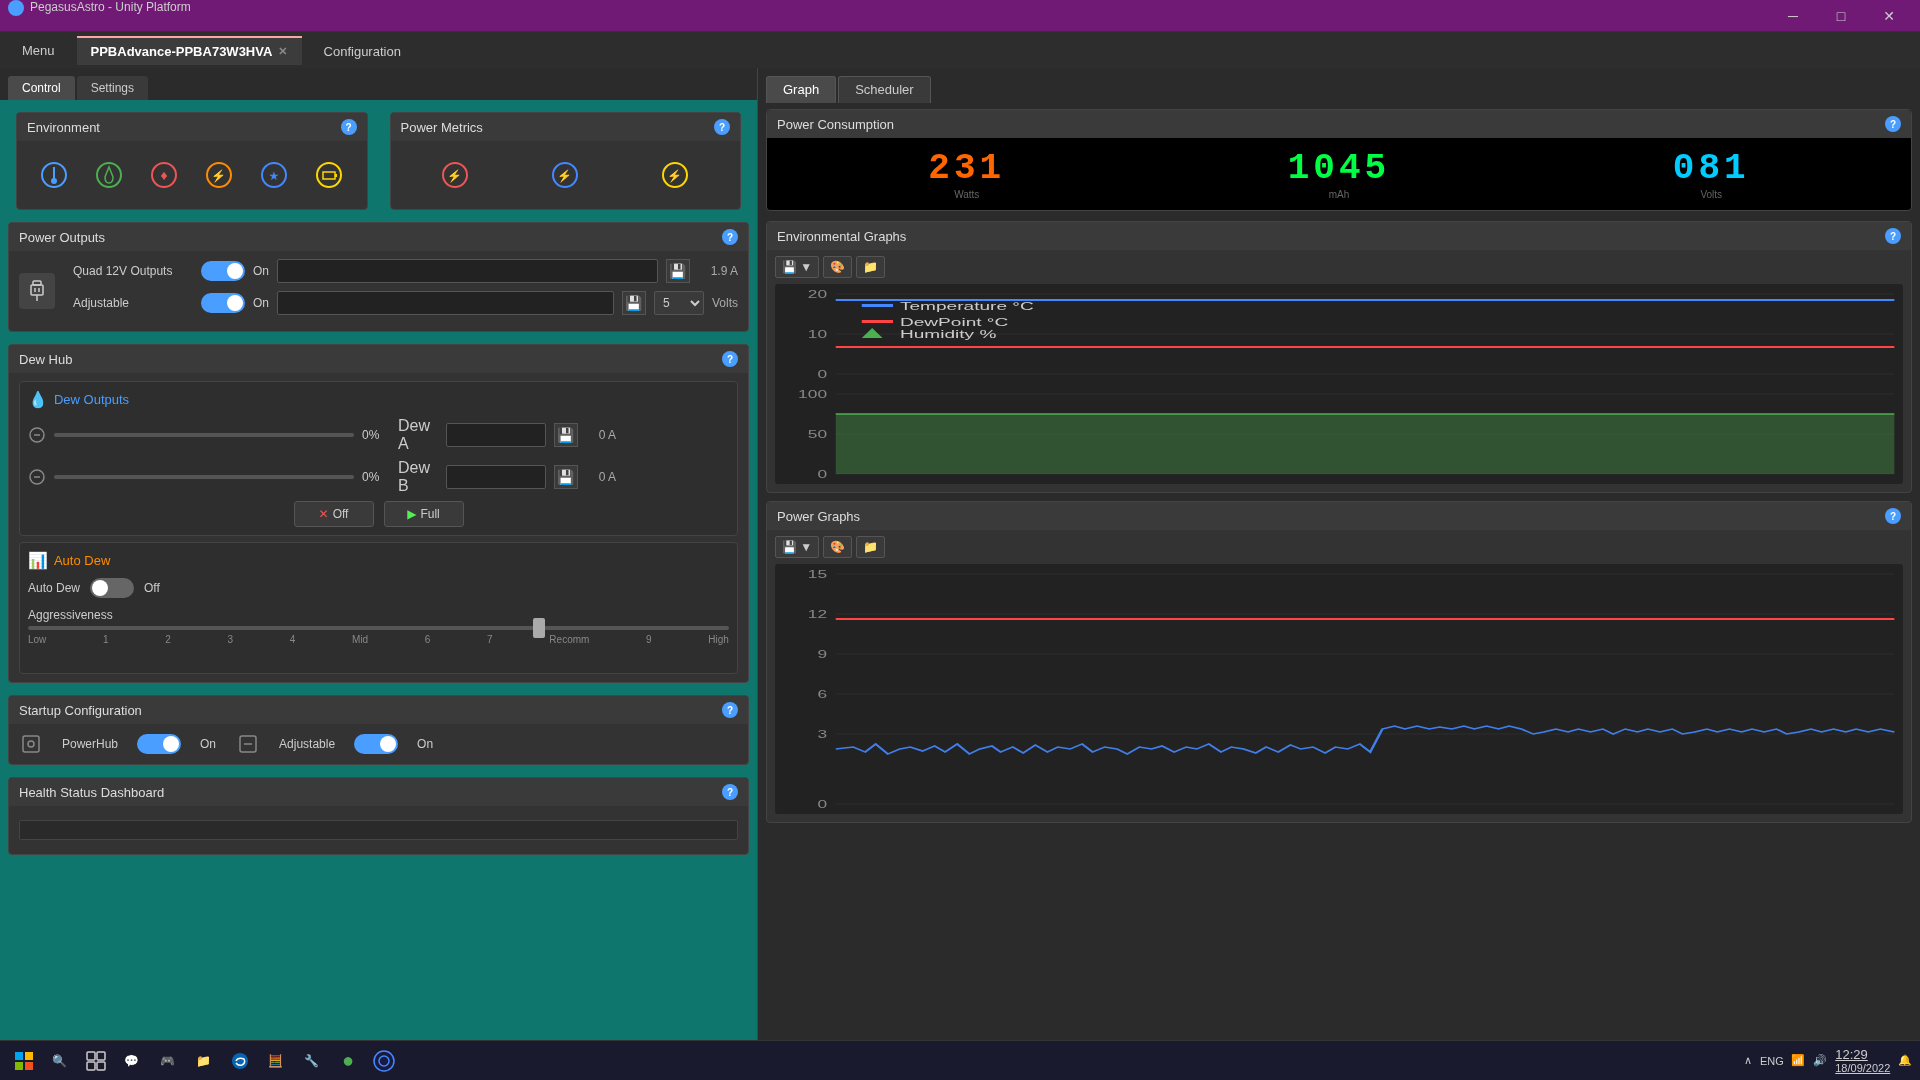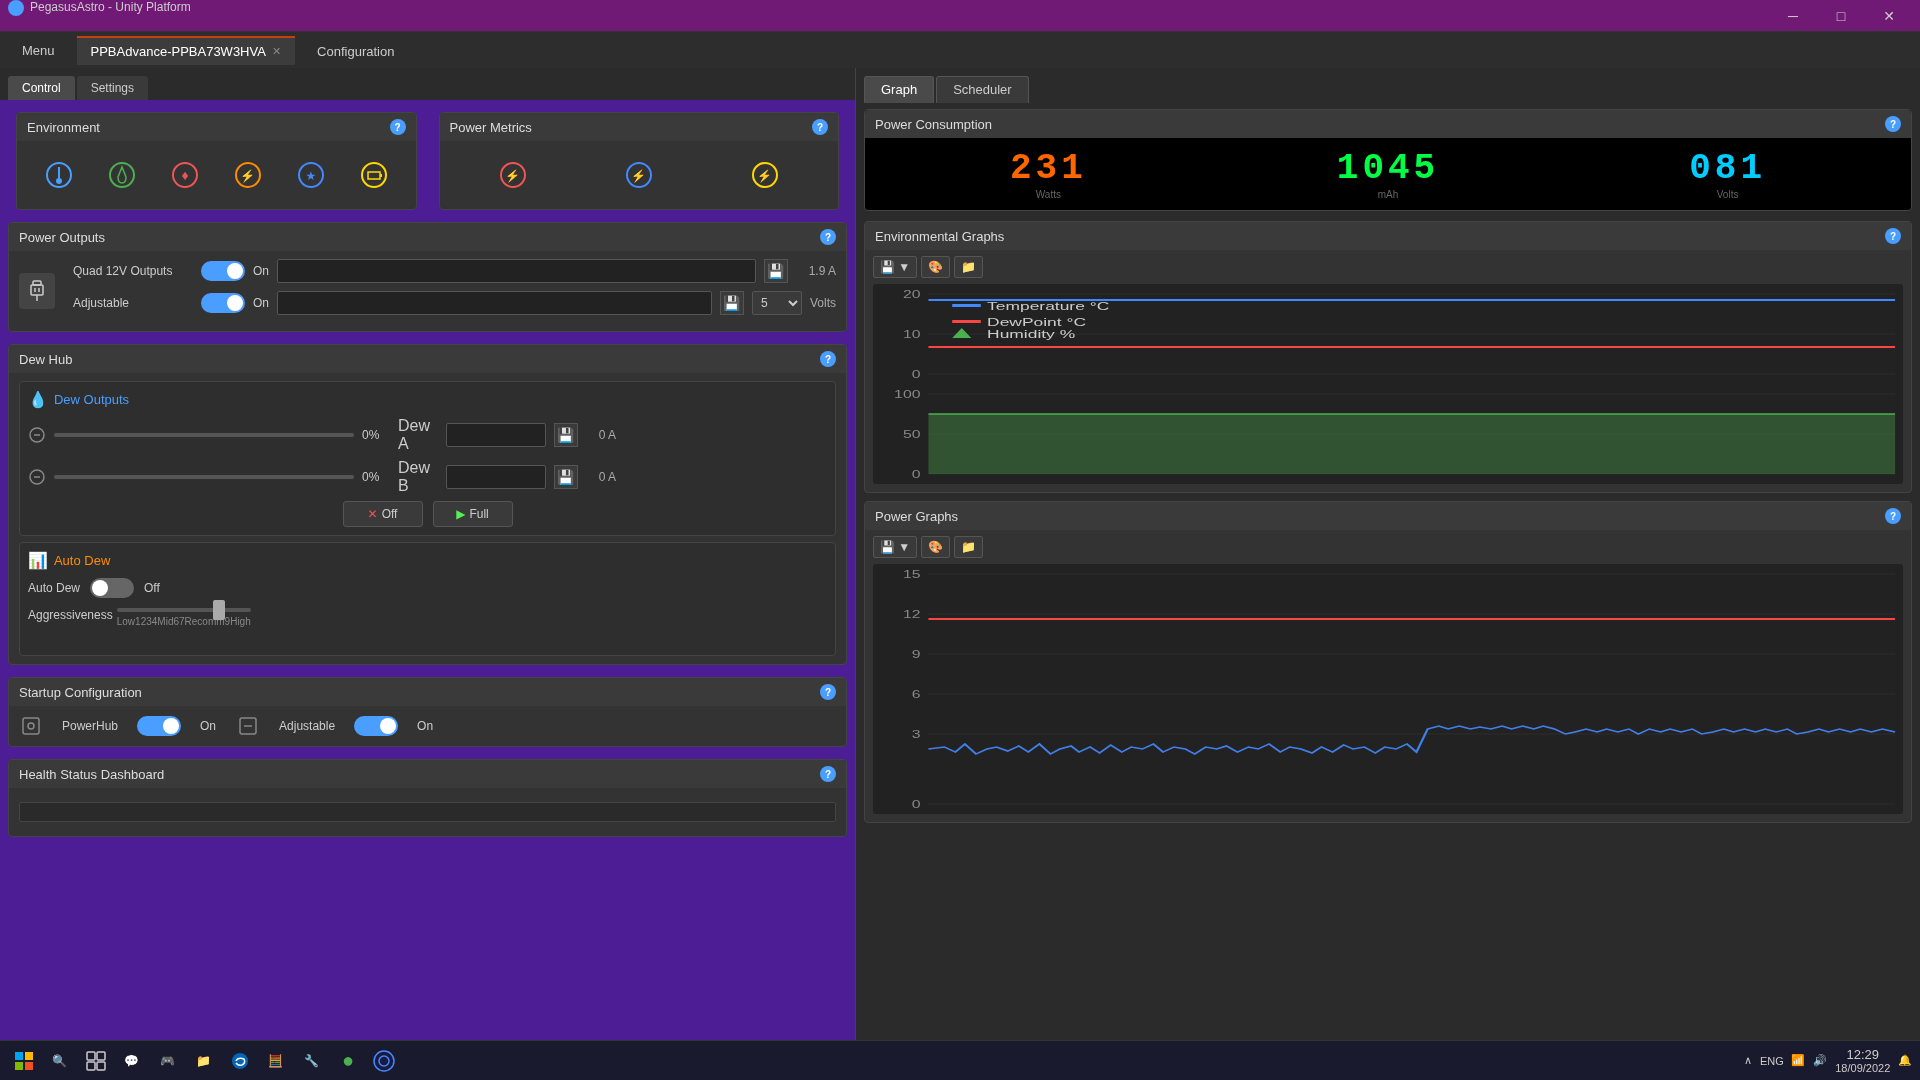--- a/index.html
+++ b/index.html
@@ -70,37 +70,38 @@
       padding: 6px 14px;
       cursor: pointer;
       font-size: 13px;
       display: flex;
       align-items: center;
       gap: 6px;
       border-top: 2px solid transparent;
     }
     .tab.active {
       background: #3c3c3c;
-      border-top: 2px solid #c2410c;
+      border-top: 2px solid #fca5a5;
       color: #fff;
+      font-weight: bold;
     }
     .tab-close {
       font-size: 11px;
       color: #888;
       cursor: pointer;
     }
     
     .main-layout {
       display: flex;
       height: calc(1080px - 32px - 36px - 40px);
     }
     
     .left-panel {
-      width: 856px;
-      background: #4c1d95;
+      width: 758px;
+      background: #0f766e;
       display: flex;
       flex-direction: column;
       border-right: 1px solid #444;
       overflow-y: auto;
     }
     
     .sub-tabs {
       display: flex;
       background: #2b2b2b;
       padding: 8px 8px 0;
@@ -314,20 +315,21 @@
       margin-bottom: 8px;
     }
     .auto-dew-row {
       display: flex;
       align-items: center;
       gap: 10px;
       margin-bottom: 10px;
     }
     .aggressiveness-row {
       display: flex;
+      flex-direction: column;
       gap: 4px;
     }
     .aggressiveness-label { color: #ccc; font-size: 12px; }
     .aggressiveness-slider {
       width: 100%;
       height: 4px;
       background: #555;
       border-radius: 2px;
       position: relative;
     }
@@ -500,21 +502,22 @@
     }
     .taskbar-spacer { flex: 1; }
     .taskbar-sys {
       display: flex;
       align-items: center;
       gap: 8px;
       color: #ccc;
       font-size: 11px;
     }
     .taskbar-time {
-      text-align: center;
+      text-align: left;
+      text-decoration: underline;
     }
     .taskbar-time .time { font-size: 13px; }
     .taskbar-time .date { font-size: 11px; }
 
     
     .two-col {
       display: flex;
       gap: 6px;
     }
     .two-col .section { flex: 1; }

